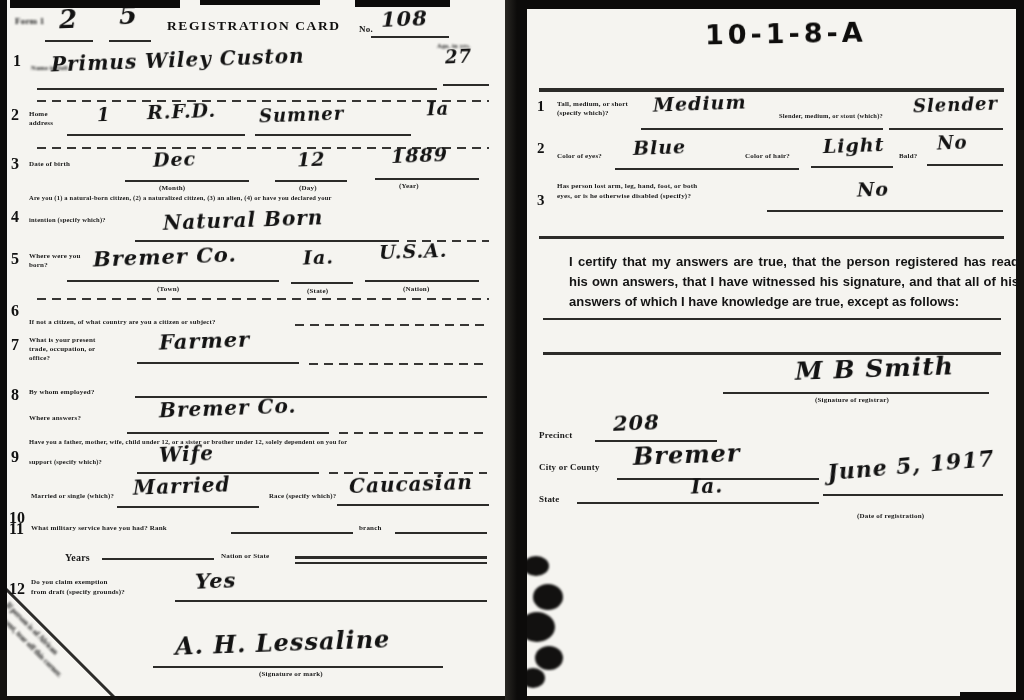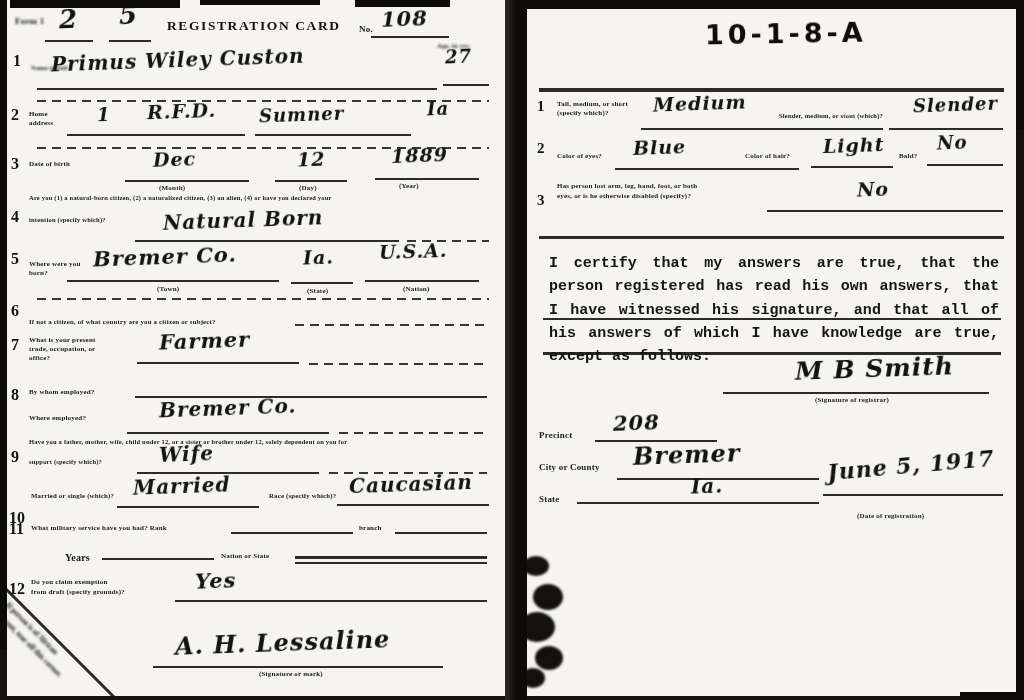--- a/index.html
+++ b/index.html
@@ -19,22 +19,22 @@
   
   .hw{position:absolute;font-family:"DejaVu Serif",serif;font-style:italic;font-weight:bold;
       color:#131313;filter:blur(.55px);white-space:nowrap;transform:rotate(-2deg);letter-spacing:1px;}
   
   .ln{position:absolute;height:2px;background:#171614;opacity:.9;filter:blur(.3px);}
   .lnd{position:absolute;height:2px;opacity:.85;filter:blur(.3px);
        background:repeating-linear-gradient(90deg,#171614 0 9px,transparent 9px 15px);}
   .stamp{position:absolute;font-family:"DejaVu Sans",sans-serif;font-weight:bold;font-size:27px;
          letter-spacing:4px;color:#0e0d0c;filter:blur(.7px);transform:rotate(-1deg);}
   .blob{position:absolute;background:#121110;border-radius:50%;filter:blur(1.1px);}
-  .cert{position:absolute;font-family:Liberation Mono, monospace;font-weight:bold;font-size:15px;
-        line-height:1.55;color:#141414;filter:blur(.4px);text-align:justify;}
+  .cert{position:absolute;font-family:Liberation Sans, sans-serif;font-weight:bold;font-size:13px;
+        line-height:1.55;color:#141414;filter:blur(.4px);text-align:justify;margin-left:20px;}
   .corner-note{position:absolute;font-family:"Liberation Serif",serif;font-weight:bold;font-size:7.5px;
         width:92px;line-height:1.7;color:#0e0e0e;filter:blur(1.1px);transform:rotate(45deg);
         transform-origin:0 0;}
 </style>
 </head>
 <body>
 
 <div id="page">
 
   <div class="card" style="left:7px;top:0;width:498px;height:696px;">
@@ -81,21 +81,21 @@
     <div class="pl" style="left:392px;top:182px;">(Year)</div>
 
     <div class="pl" style="left:22px;top:194px;font-size:6.5px;">Are you (1) a natural-born citizen, (2) a naturalized citizen, (3) an alien, (4) or have you declared your</div>
     <div class="num" style="left:4px;top:208px;">4</div>
     <div class="pl" style="left:22px;top:216px;font-size:6.5px;">intention (specify which)?</div>
     <div class="hw" style="left:156px;top:208px;font-size:20px;">Natural Born</div>
     <div class="ln" style="left:128px;top:240px;width:264px;"></div>
     <div class="lnd" style="left:400px;top:240px;width:82px;"></div>
 
     <div class="num" style="left:4px;top:250px;">5</div>
-    <div class="pl wrap" style="left:22px;top:252px;width:52px;margin-top:8px;">Where were you born?</div>
+    <div class="pl wrap" style="left:22px;top:252px;width:52px;">Where were you born?</div>
     <div class="hw" style="left:86px;top:244px;font-size:21px;">Bremer Co.</div>
     <div class="hw" style="left:296px;top:246px;font-size:19px;">Ia.</div>
     <div class="hw" style="left:372px;top:240px;font-size:19px;">U.S.A.</div>
     <div class="ln" style="left:60px;top:280px;width:212px;"></div>
     <div class="ln" style="left:284px;top:282px;width:62px;"></div>
     <div class="ln" style="left:358px;top:280px;width:114px;"></div>
     <div class="pl" style="left:150px;top:285px;">(Town)</div>
     <div class="pl" style="left:300px;top:287px;">(State)</div>
     <div class="pl" style="left:396px;top:285px;">(Nation)</div>
     <div class="lnd" style="left:30px;top:298px;width:452px;"></div>
@@ -106,21 +106,21 @@
 
     <div class="num" style="left:4px;top:336px;">7</div>
     <div class="pl wrap" style="left:22px;top:336px;width:78px;">What is your present trade, occupation, or office?</div>
     <div class="hw" style="left:152px;top:328px;font-size:21px;">Farmer</div>
     <div class="ln" style="left:130px;top:362px;width:162px;"></div>
     <div class="lnd" style="left:302px;top:363px;width:180px;"></div>
 
     <div class="num" style="left:4px;top:386px;">8</div>
     <div class="pl" style="left:22px;top:388px;">By whom employed?</div>
     <div class="ln" style="left:128px;top:396px;width:352px;"></div>
-    <div class="pl" style="left:22px;top:414px;">Where employed?</div>
+    <div class="pl" style="left:22px;top:414px;">Where answers?</div>
     <div class="hw" style="left:152px;top:396px;font-size:20px;">Bremer Co.</div>
     <div class="ln" style="left:120px;top:432px;width:202px;"></div>
     <div class="lnd" style="left:332px;top:432px;width:148px;"></div>
 
     <div class="pl" style="left:22px;top:438px;font-size:6.5px;">Have you a father, mother, wife, child under 12, or a sister or brother under 12, solely dependent on you for</div>
     <div class="num" style="left:4px;top:448px;">9</div>
     <div class="pl" style="left:22px;top:458px;font-size:6.5px;">support (specify which)?</div>
     <div class="hw" style="left:152px;top:442px;font-size:20px;">Wife</div>
     <div class="ln" style="left:130px;top:472px;width:182px;"></div>
     <div class="lnd" style="left:322px;top:472px;width:158px;"></div>

